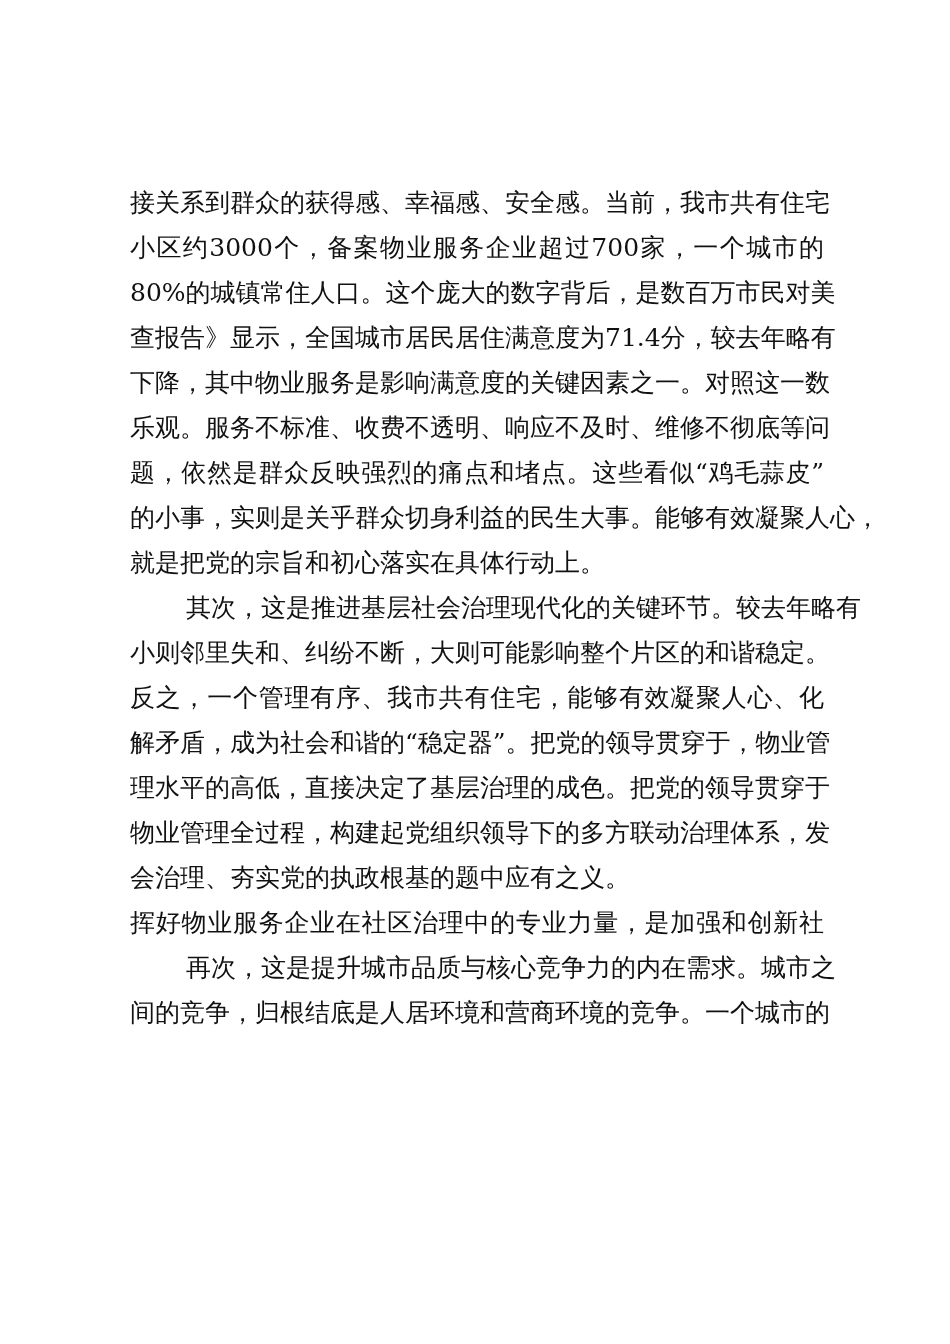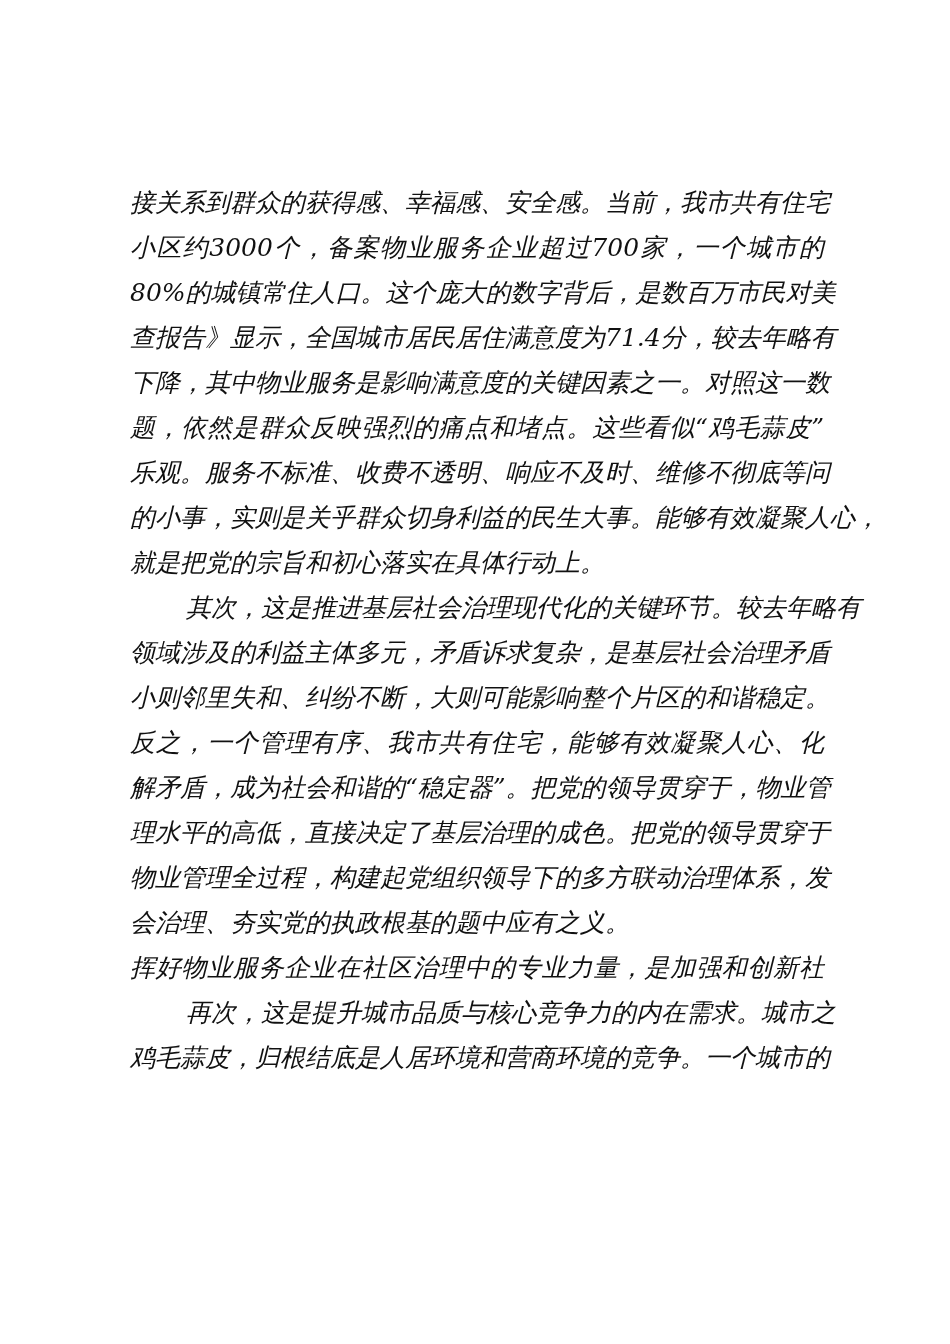--- a/index.html
+++ b/index.html
@@ -9,53 +9,51 @@
   }
   .text-block {
     position: absolute; left: 130px; top: 180px; width: 694px;
     font-family: "DejaVu Serif", "Liberation Serif", serif;
     font-size: 25px; color: #111111;
   }
   .line {
     height: 45px; line-height: 45px; white-space: nowrap;
     text-align: justify; text-align-last: justify;
     overflow: visible;
-    font-style: italic;
   }
   .line.last { text-align-last: left; }
   .line.indent { padding-left: 56px; }
 </style>
 </head>
 <body>
 
 <div class="page">
   <div class="text-block">
 
     <div>
       <div class="line">接关系到群众的获得感、幸福感、安全感。当前，我市共有住宅</div>
       <div class="line">小区约3000个，备案物业服务企业超过700家，一个城市的</div>
       <div class="line">80%的城镇常住人口。这个庞大的数字背后，是数百万市民对美</div>
       <div class="line">查报告》显示，全国城市居民居住满意度为71.4分，较去年略有</div>
       <div class="line">下降，其中物业服务是影响满意度的关键因素之一。对照这一数</div>
+      <div class="line">乐观。服务不标准、收费不透明、响应不及时、维修不彻底等问</div>
       <div class="line">题，依然是群众反映强烈的痛点和堵点。这些看似“鸡毛蒜皮”</div>
-      <div class="line">乐观。服务不标准、收费不透明、响应不及时、维修不彻底等问</div>
       <div class="line">的小事，实则是关乎群众切身利益的民生大事。能够有效凝聚人心，</div>
       <div class="line last">就是把党的宗旨和初心落实在具体行动上。</div>
     </div>
 
     <div>
       <div class="line indent">其次，这是推进基层社会治理现代化的关键环节。较去年略有</div>
-      <div class="line">领域涉及的利益主体多元，矛盾诉求复杂，是基层社会治理矛盾</div>
       <div class="line">小则邻里失和、纠纷不断，大则可能影响整个片区的和谐稳定。</div>
       <div class="line">反之，一个管理有序、我市共有住宅，能够有效凝聚人心、化</div>
       <div class="line">解矛盾，成为社会和谐的“稳定器”。把党的领导贯穿于，物业管</div>
       <div class="line">理水平的高低，直接决定了基层治理的成色。把党的领导贯穿于</div>
       <div class="line">物业管理全过程，构建起党组织领导下的多方联动治理体系，发</div>
       <div class="line last">会治理、夯实党的执政根基的题中应有之义。</div>
       <div class="line">挥好物业服务企业在社区治理中的专业力量，是加强和创新社</div>
     </div>
 
     <div>
       <div class="line indent">再次，这是提升城市品质与核心竞争力的内在需求。城市之</div>
-      <div class="line">鸡毛蒜皮，归根结底是人居环境和营商环境的竞争。一个城市的</div>
+      <div class="line">间的竞争，归根结底是人居环境和营商环境的竞争。一个城市的</div>
     </div>
   </div>
 </div>
 
 </body></html>

